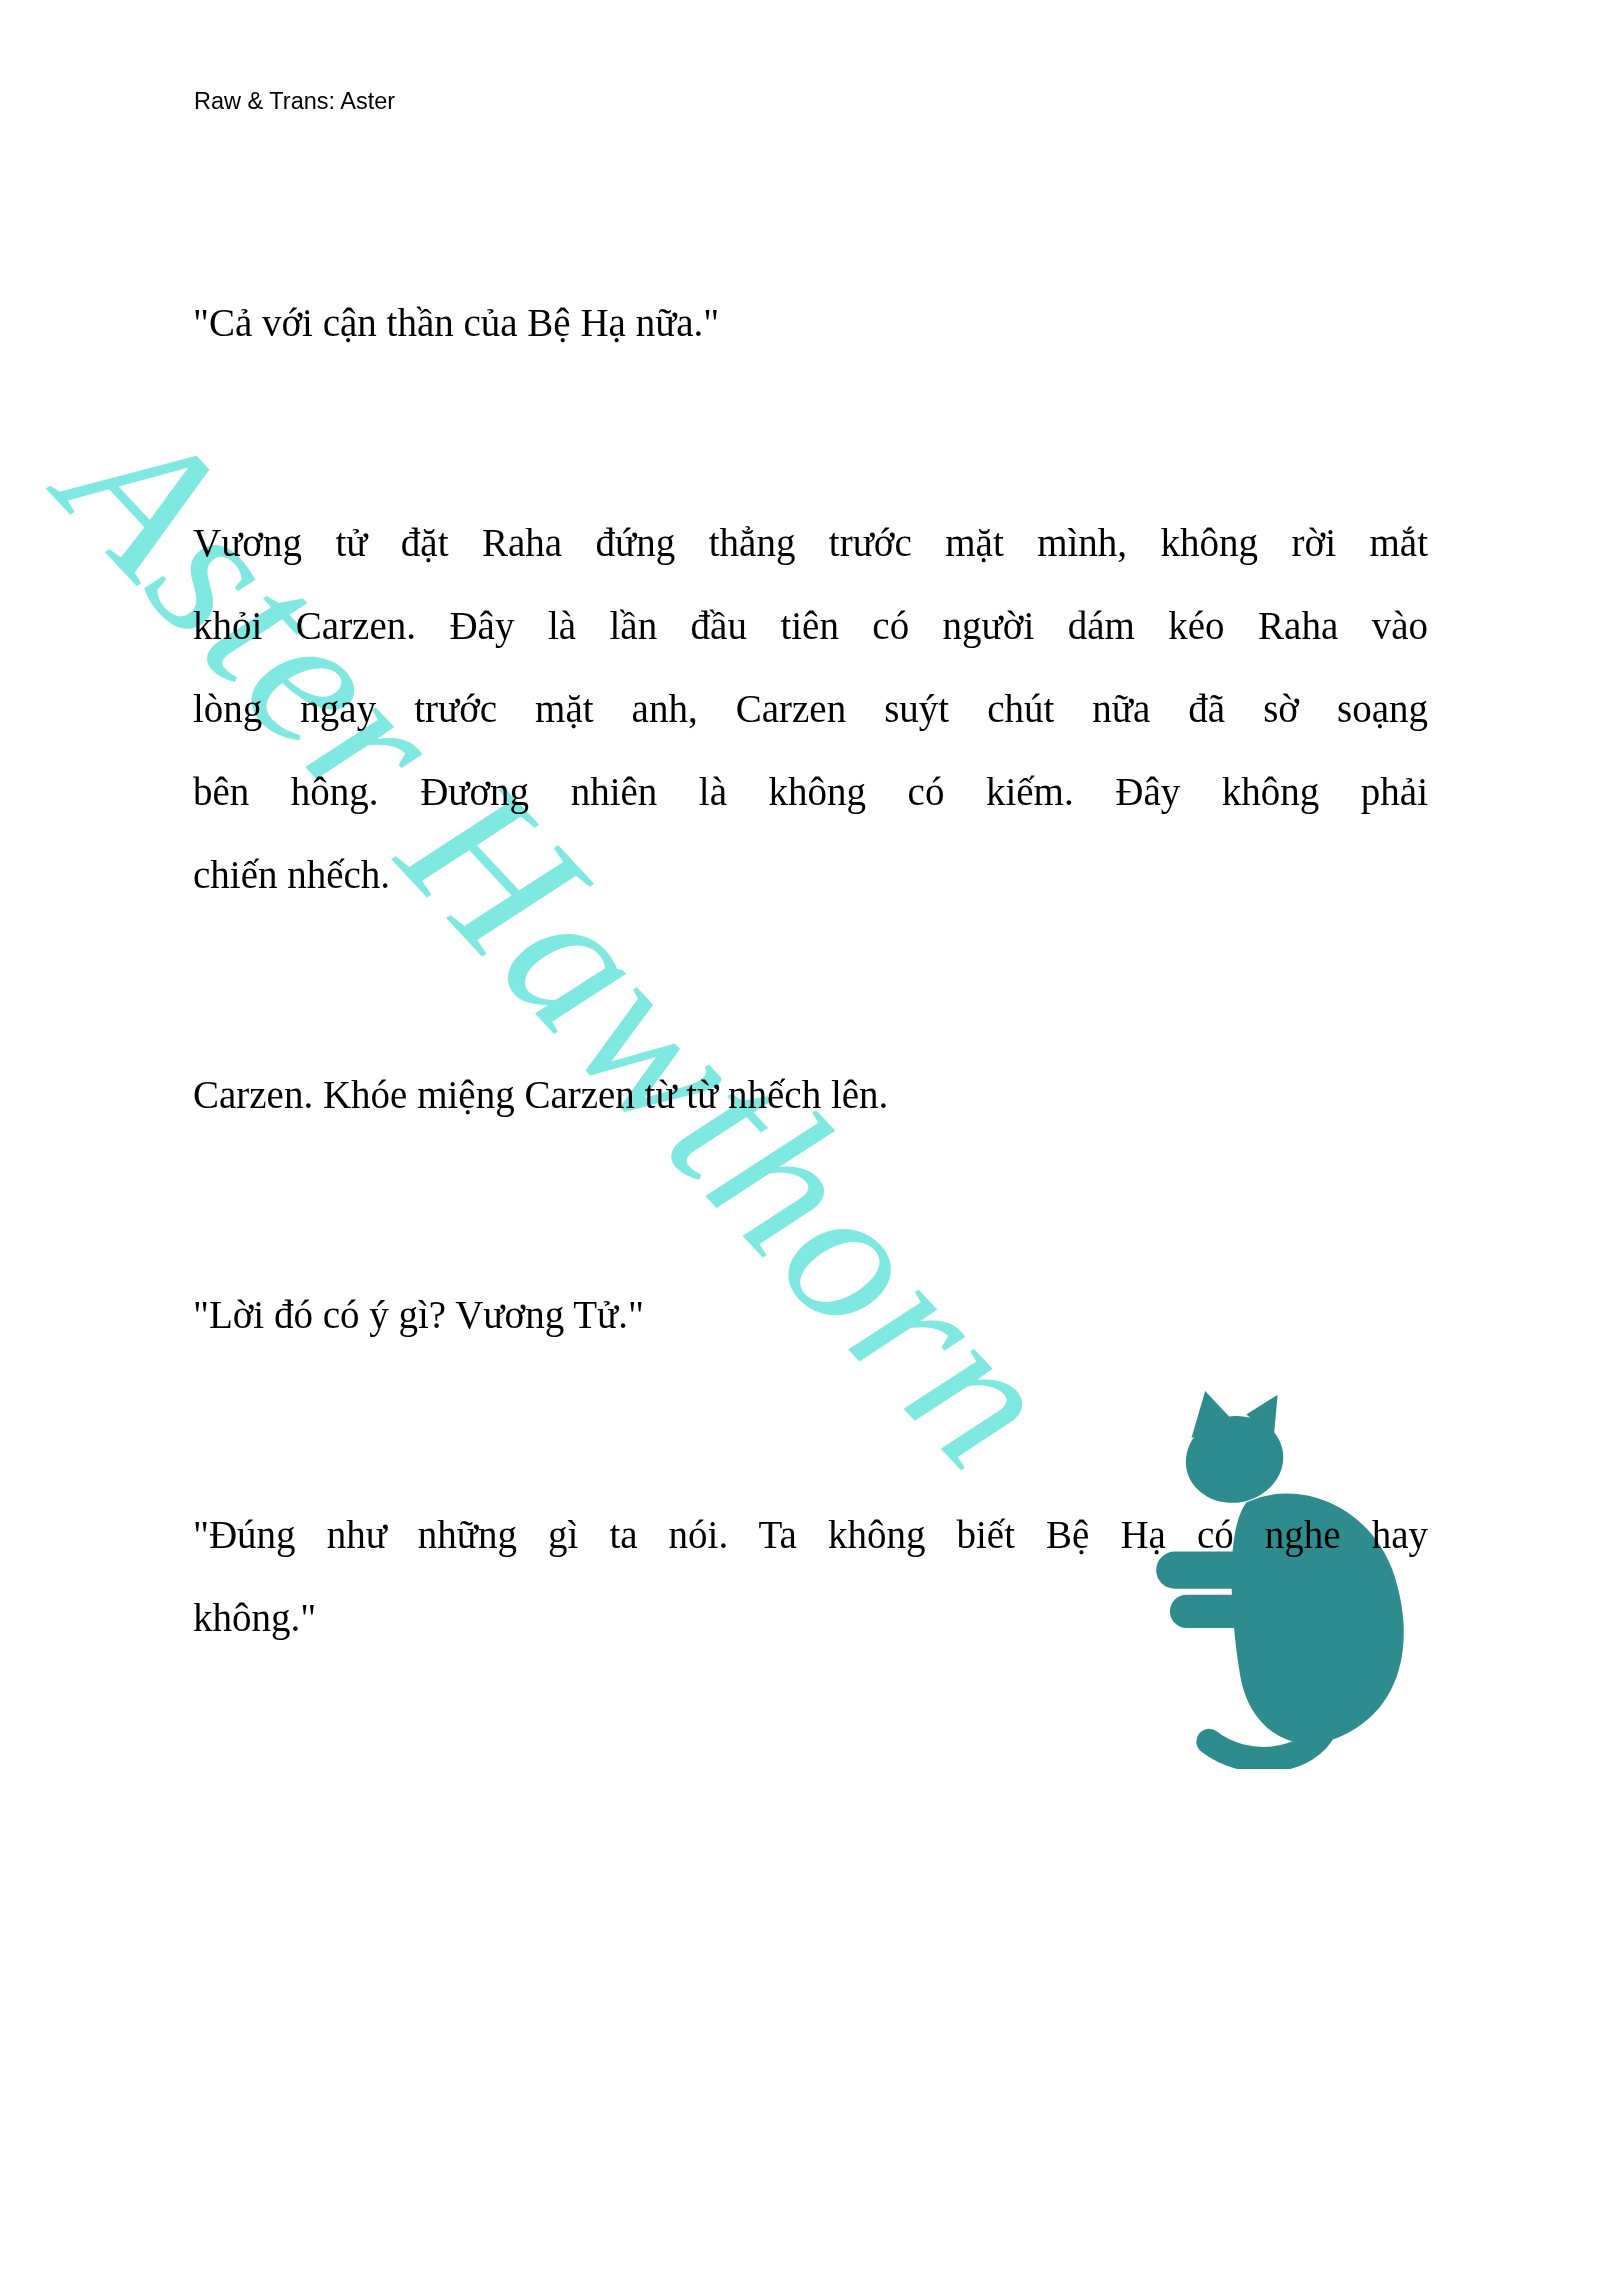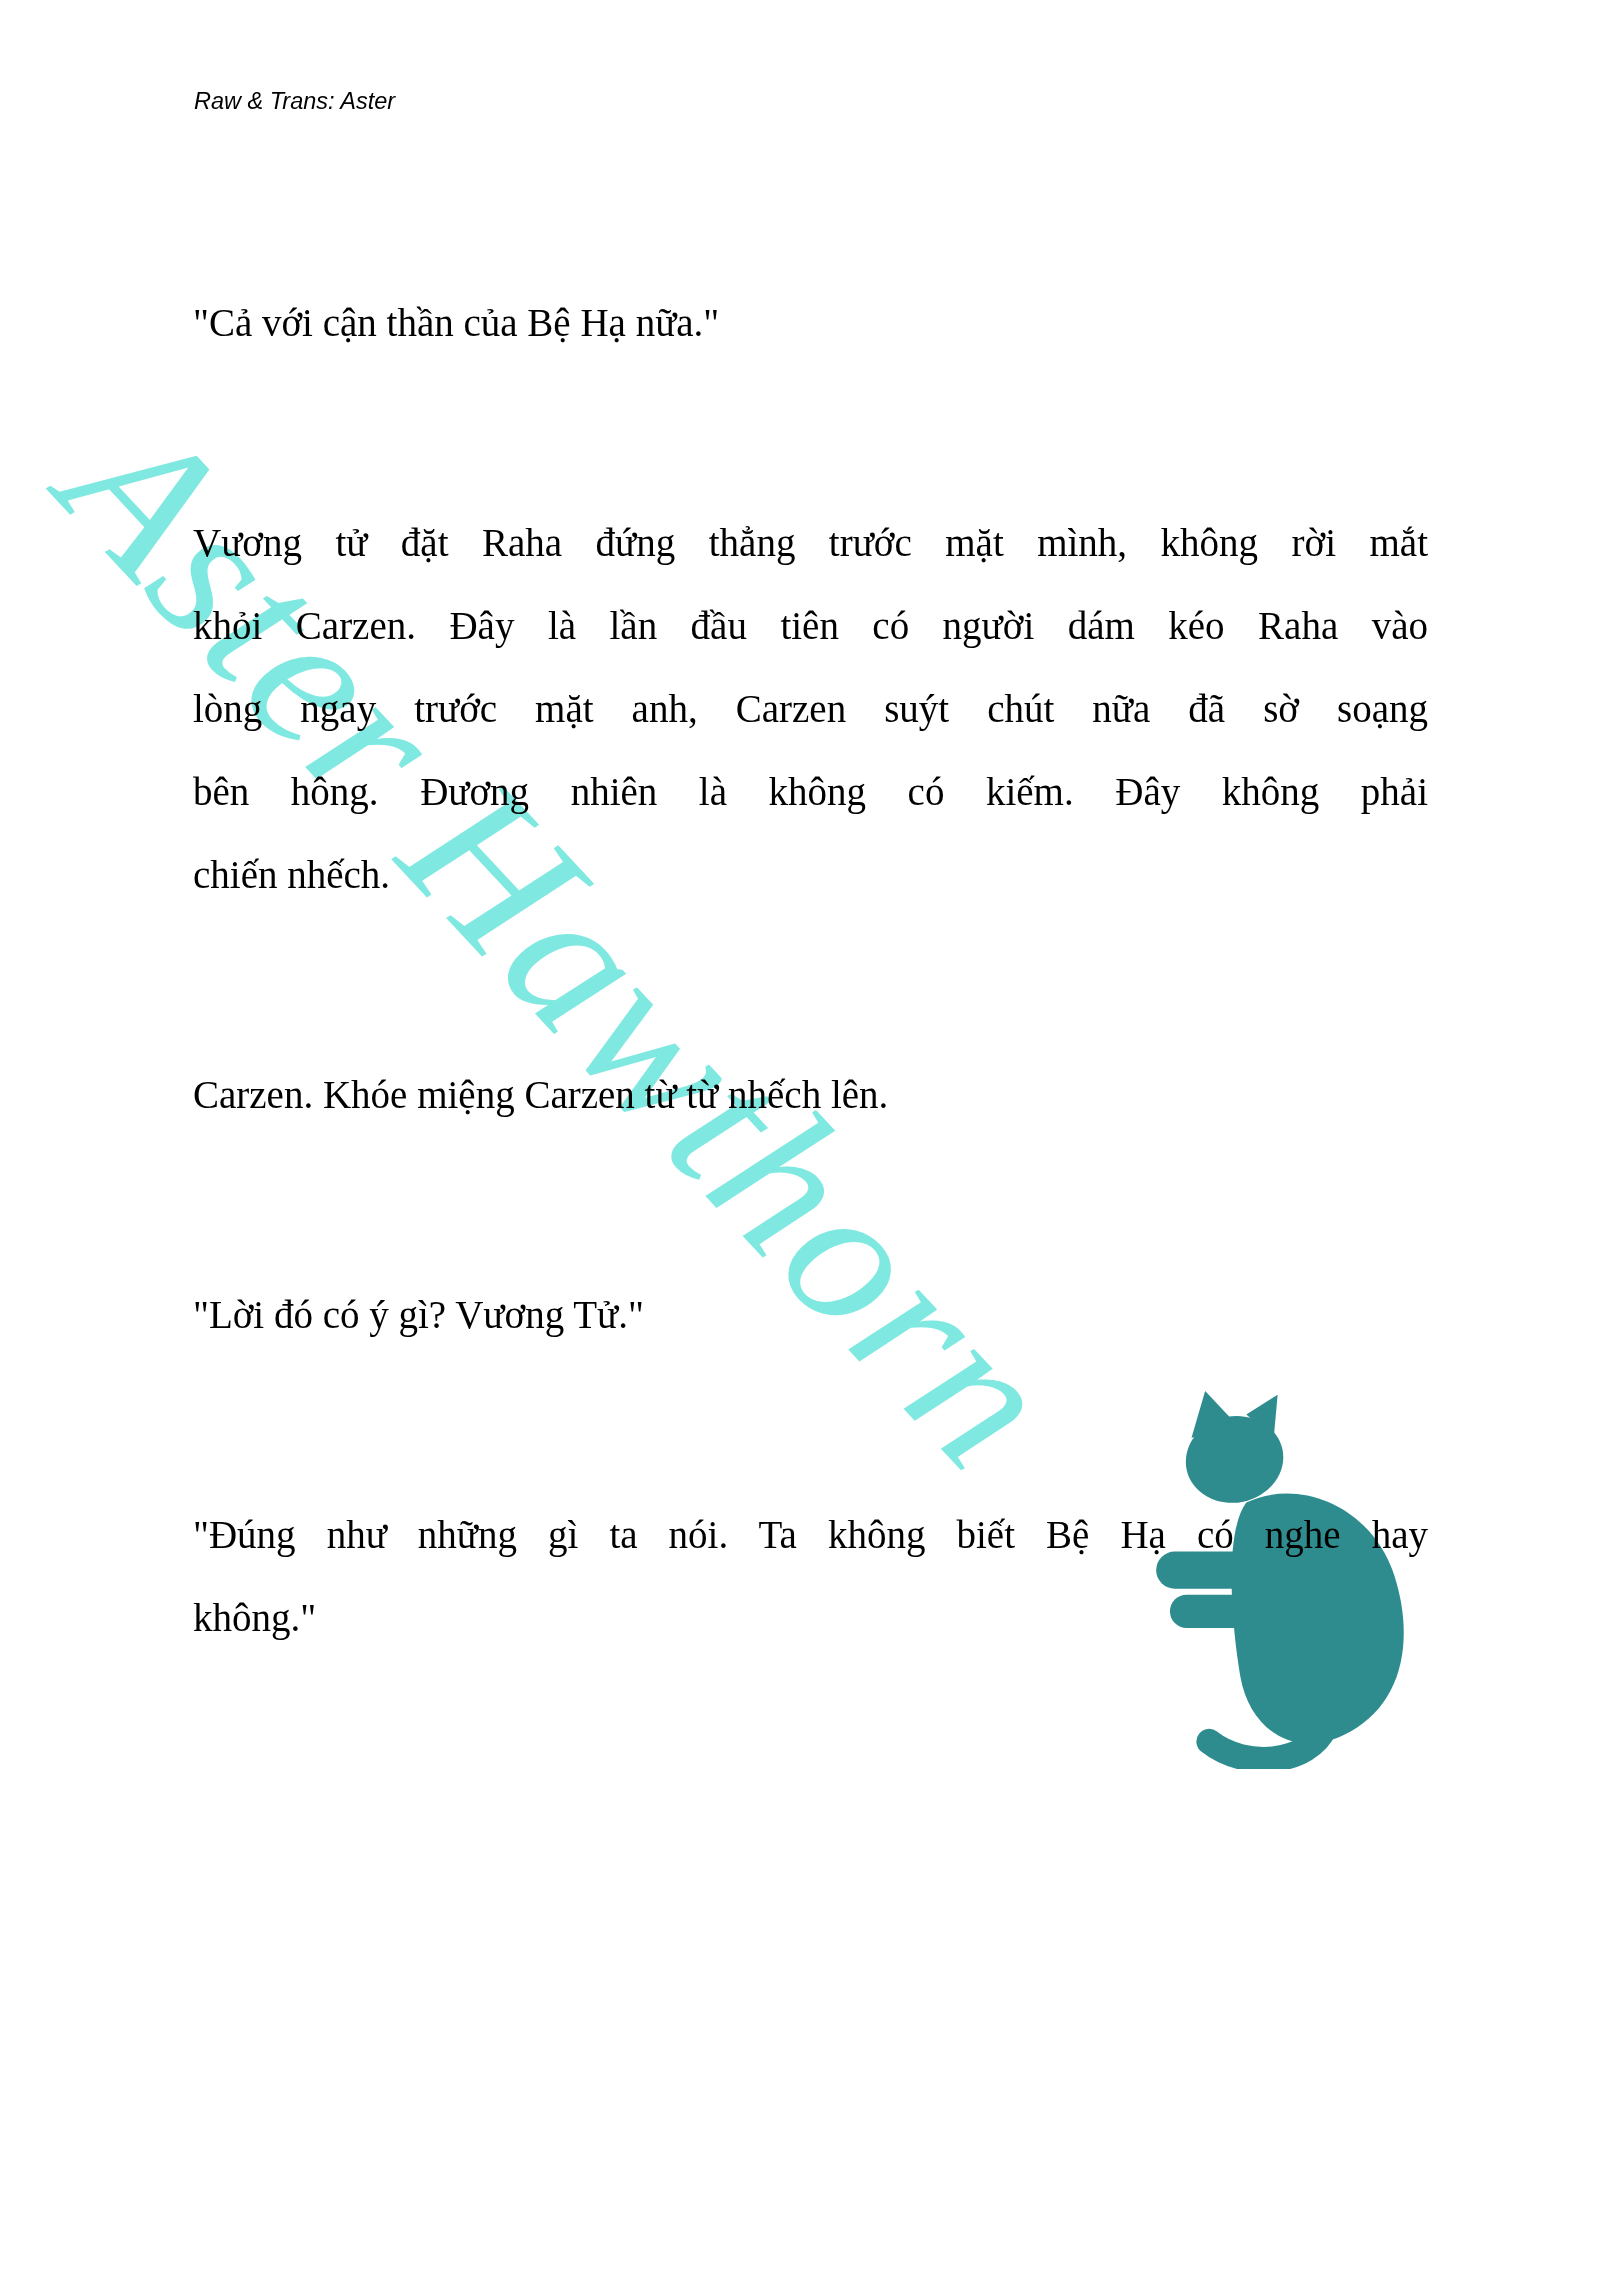--- a/index.html
+++ b/index.html
@@ -13,21 +13,20 @@
     font-family: "Liberation Serif", serif;
   }
   .credit {
     position: absolute;
     left: 194px;
     top: 88px;
     font-family: "Liberation Sans", sans-serif;
     font-size: 23.5px;
     color: var(--text-color, #000000);
     z-index: 3;
-    font-style: italic;
   }
   .watermark {
     position: absolute;
     left: 176px;
     top: 382px;
     transform: rotate(47deg);
     transform-origin: 0 0;
     font-family: "Liberation Serif", serif;
     font-style: italic;
     font-size: 201px;

